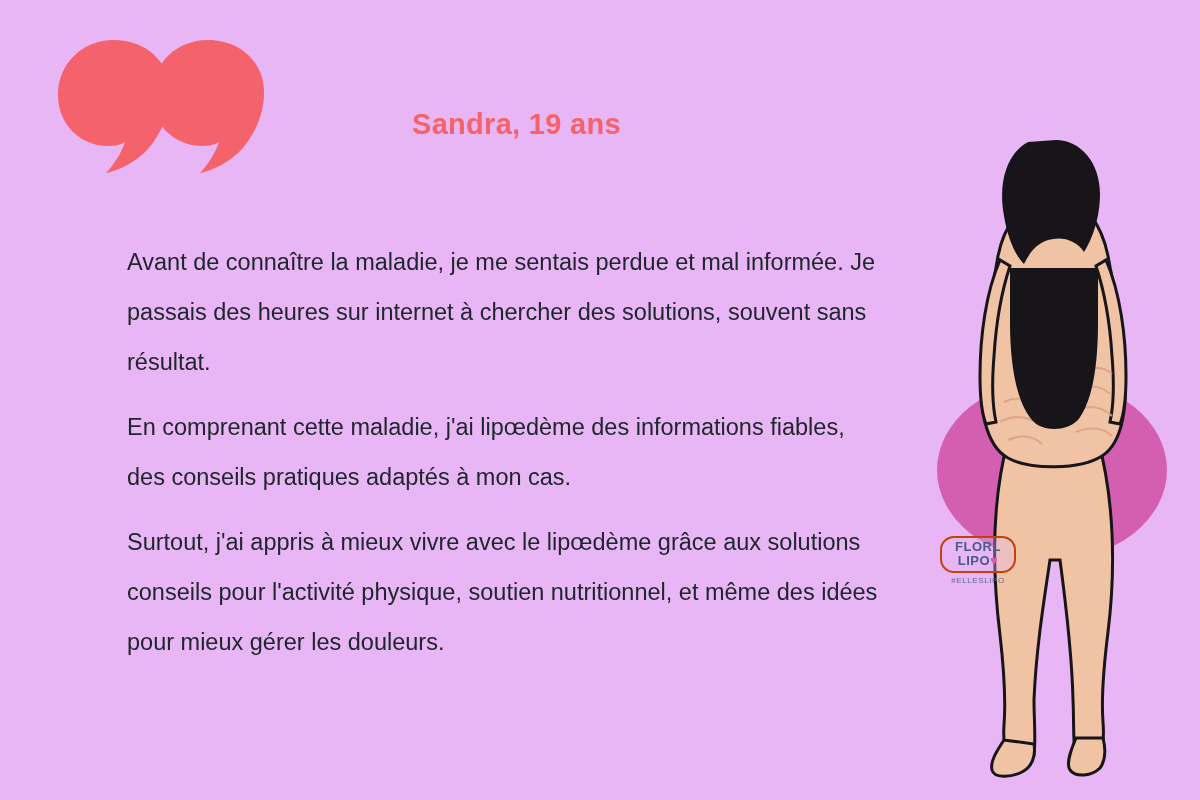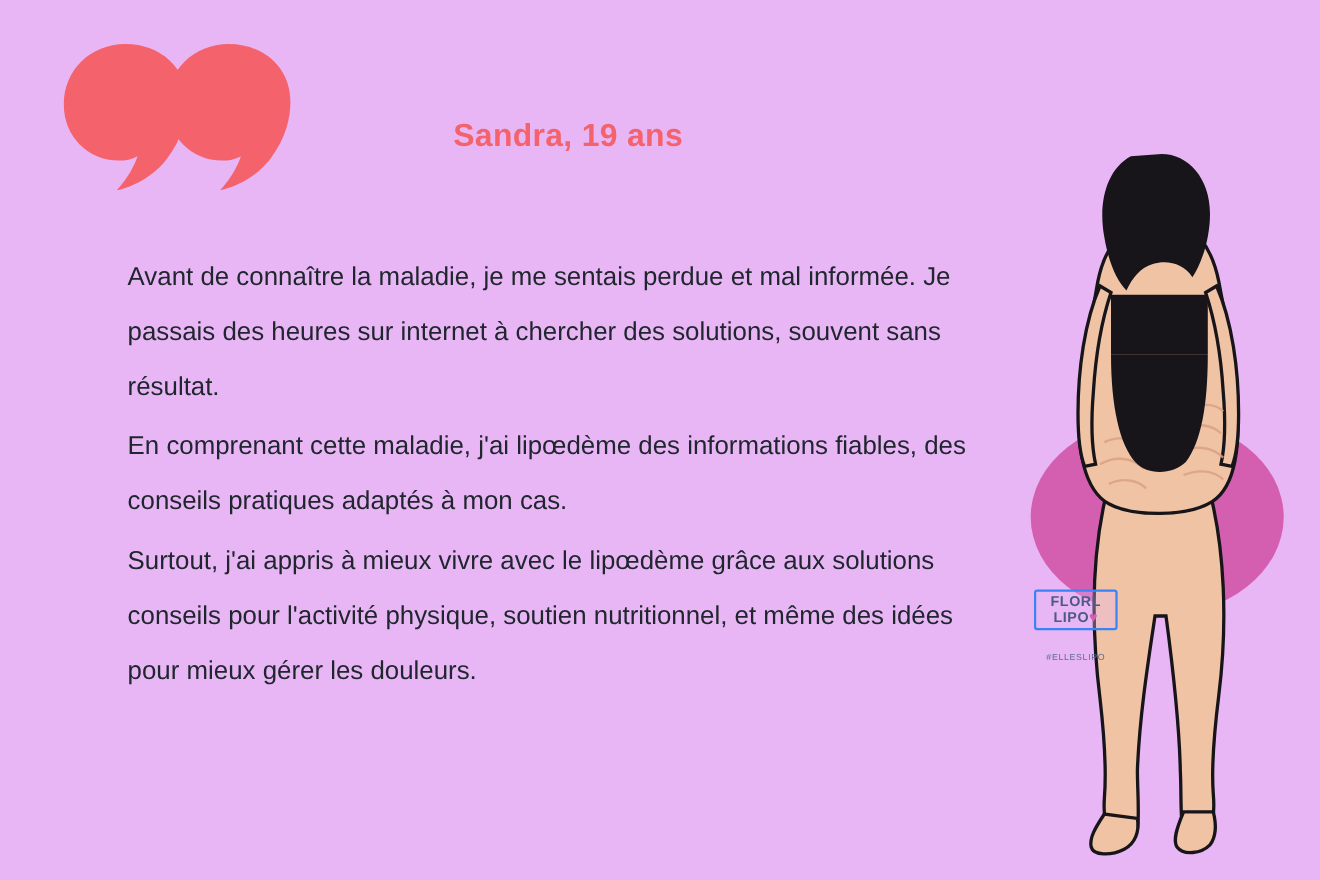--- a/index.html
+++ b/index.html
@@ -49,21 +49,21 @@
   .quote-body {
     position: absolute;
     left: 112px;
     top: 222px;
     width: 790px;
     font-size: 23.5px;
     line-height: 50px;
     color: #20262e;
   }
   .quote-body p {
-    margin: 4px;
+    margin: 15px;
   }
 
   
   .illustration {
     position: absolute;
     right: 0px;
     top: 140px;
     width: 300px;
     height: 640px;
   }
@@ -77,36 +77,36 @@
   .logo-stamp {
     position: absolute;
     left: 940px;
     top: 536px;
     width: 76px;
     height: 62px;
     text-align: center;
     color: #4b5a86;
   }
   .logo-stamp .logo-box {
-    border: 2px solid #3b82f6;
-    border-radius: 3px;
+    border: 2px solid #c2410c;
+    border-radius: 14px;
     padding: 2px 4px 3px 4px;
     font-size: 13px;
     font-weight: bold;
     line-height: 14px;
     letter-spacing: 0.5px;
     background: rgba(232,182,245,0.35);
   }
   .logo-stamp .logo-heart {
     color: #d45fb0;
   }
   .logo-stamp .logo-tag {
     font-size: 8px;
     letter-spacing: 0.6px;
-    margin-top: 20px;
+    margin-top: 3px;
     color: #5d6c96;
   }
 </style>
 </head>
 <body>
 
 <div class="testimonial-card">
 
   <div class="quote-mark">
     <svg viewBox="0 0 210 135" xmlns="http://www.w3.org/2000/svg">

